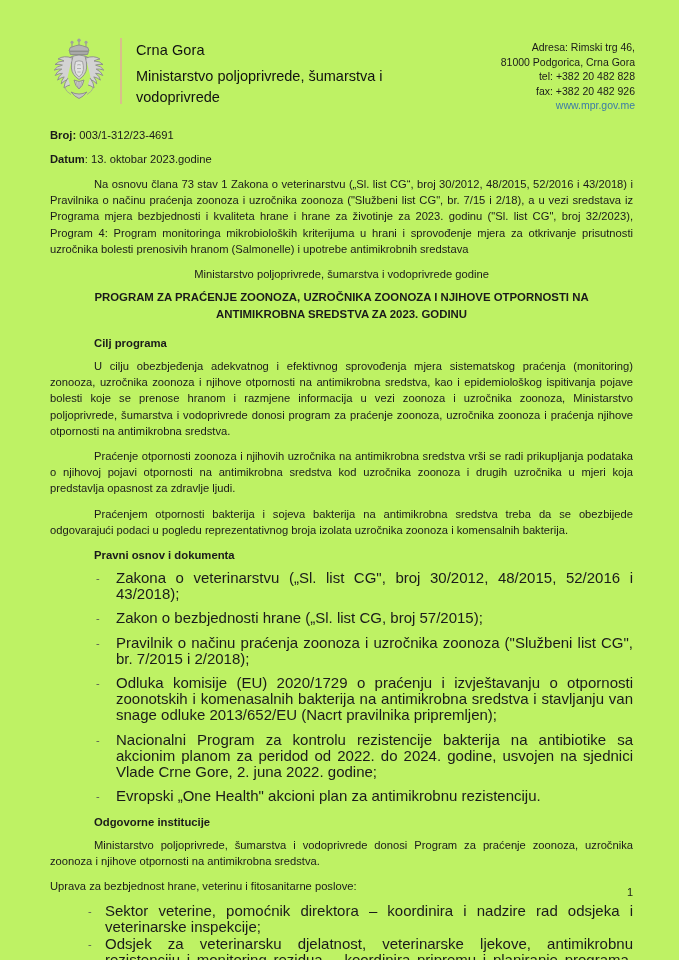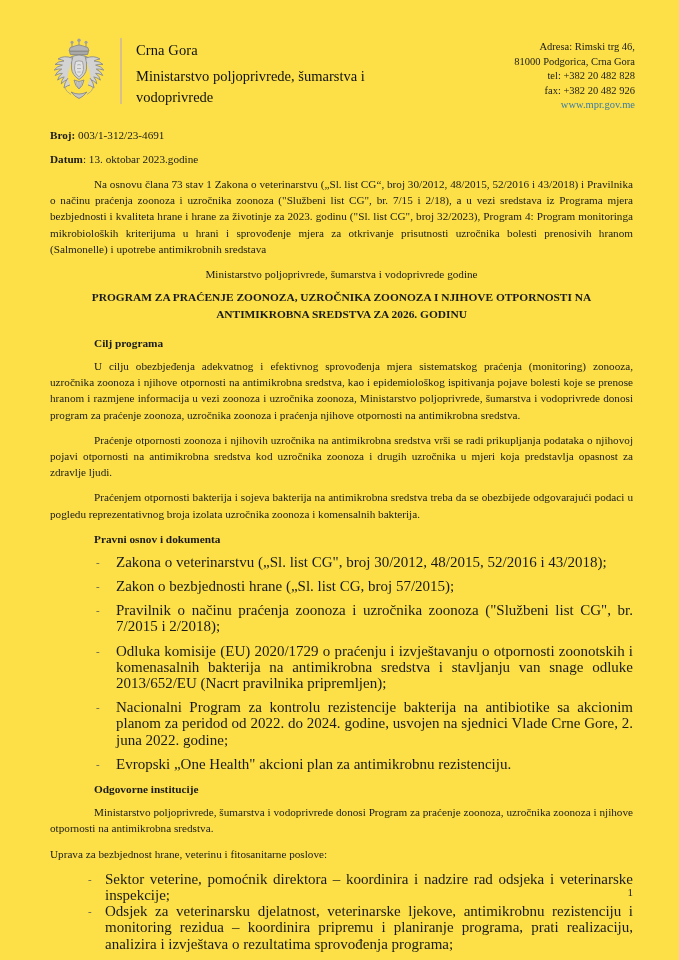--- a/index.html
+++ b/index.html
@@ -8,24 +8,23 @@
     background: #ffffff;
   }
   body {
     font-family: "Liberation Sans", sans-serif;
     color: #1a1a1a;
   }
   .page {
     position: relative;
     width: 679px;
     height: 960px;
-    background: #fde047;
+    background: #bef264;
     box-sizing: border-box;
     overflow: hidden;
-    font-family: Liberation Serif, serif;
   }
 
   
   .header {
     position: absolute;
     left: 0;
     top: 34px;
     width: 679px;
     display: flex;
     align-items: flex-start;
@@ -223,21 +222,21 @@
       <span class="lbl">Broj:</span><span> 003/1-312/23-4691</span>
     </div>
     <div class="meta-line">
       <span class="lbl">Datum</span><span>: 13. oktobar  2023.godine</span>
     </div>
 
     <p class="para">Na osnovu člana 73 stav 1 Zakona o veterinarstvu („Sl. list CG“, broj 30/2012, 48/2015, 52/2016 i 43/2018) i Pravilnika o načinu praćenja zoonoza i uzročnika zoonoza ("Službeni list CG", br. 7/15 i 2/18), a u vezi sredstava iz Programa mjera bezbjednosti i kvaliteta hrane i hrane za životinje za 2023. godinu ("Sl. list CG", broj 32/2023), Program 4: Program monitoringa mikrobioloških kriterijuma u hrani i sprovođenje mjera za otkrivanje prisutnosti uzročnika bolesti prenosivih hranom (Salmonelle) i upotrebe antimikrobnih sredstava</p>
 
     <div class="centered-line">Ministarstvo poljoprivrede, šumarstva i vodoprivrede godine</div>
 
-    <div class="doc-title">PROGRAM ZA PRAĆENJE ZOONOZA, UZROČNIKA ZOONOZA I NJIHOVE OTPORNOSTI NA ANTIMIKROBNA SREDSTVA ZA 2026. GODINU</div>
+    <div class="doc-title">PROGRAM ZA PRAĆENJE ZOONOZA, UZROČNIKA ZOONOZA I NJIHOVE OTPORNOSTI NA ANTIMIKROBNA SREDSTVA ZA 2023. GODINU</div>
 
     <div class="section-head">Cilj programa</div>
     <p class="para">U cilju obezbjeđenja adekvatnog i efektivnog sprovođenja mjera sistematskog praćenja (monitoring) zonooza, uzročnika zoonoza i njihove otpornosti na antimikrobna sredstva, kao i epidemiološkog ispitivanja pojave bolesti koje se prenose hranom i razmjene informacija u vezi zoonoza i uzročnika zoonoza, Ministarstvo poljoprivrede, šumarstva i vodoprivrede donosi program za praćenje zoonoza, uzročnika zoonoza i praćenja njihove otpornosti na antimikrobna sredstva.</p>
     <p class="para">Praćenje otpornosti zoonoza i njihovih uzročnika na antimikrobna sredstva vrši se radi prikupljanja podataka o njihovoj pojavi otpornosti na antimikrobna sredstva kod uzročnika zoonoza i drugih uzročnika u mjeri koja predstavlja opasnost za zdravlje ljudi.</p>
     <p class="para">Praćenjem otpornosti bakterija i sojeva bakterija na antimikrobna sredstva treba da se obezbijede odgovarajući podaci u pogledu reprezentativnog broja izolata uzročnika zoonoza i komensalnih bakterija.</p>
 
     <div class="section-head">Pravni osnov i dokumenta</div>
     <ul class="dash-list">
       <li>Zakona o veterinarstvu („Sl. list CG", broj 30/2012, 48/2015, 52/2016 i 43/2018);</li>
       <li>Zakon o bezbjednosti hrane („Sl. list CG, broj 57/2015);</li>

